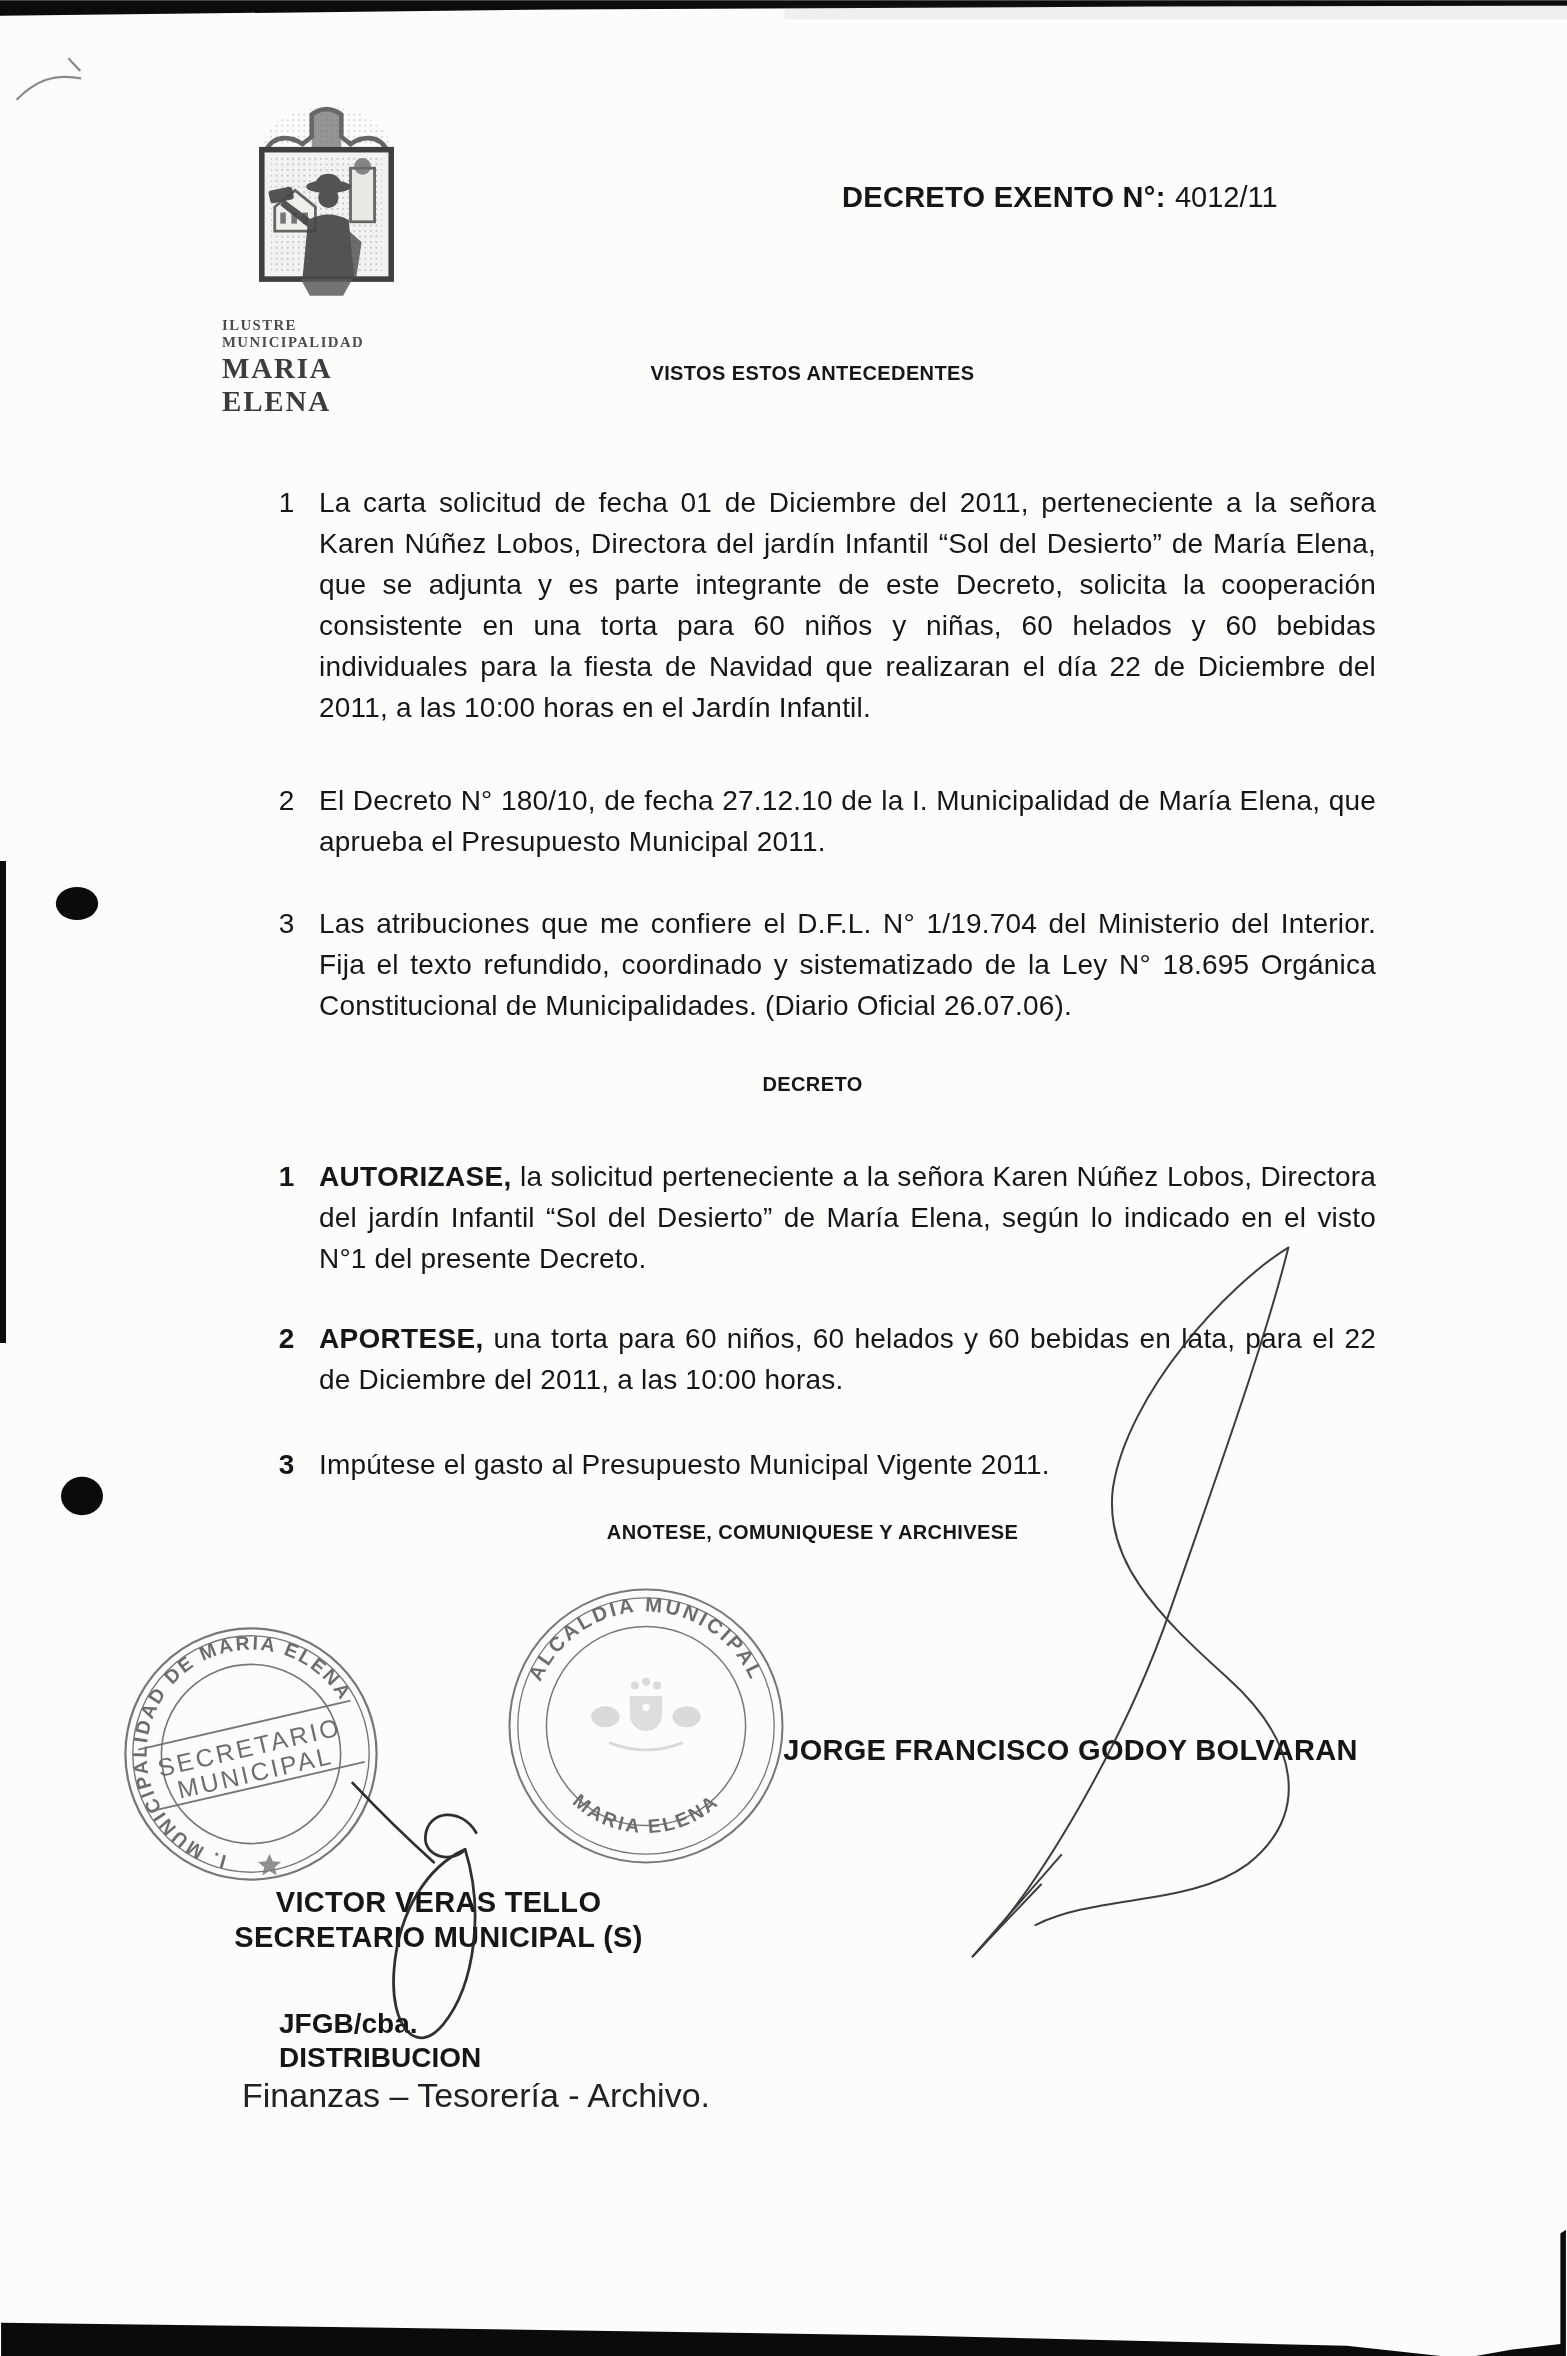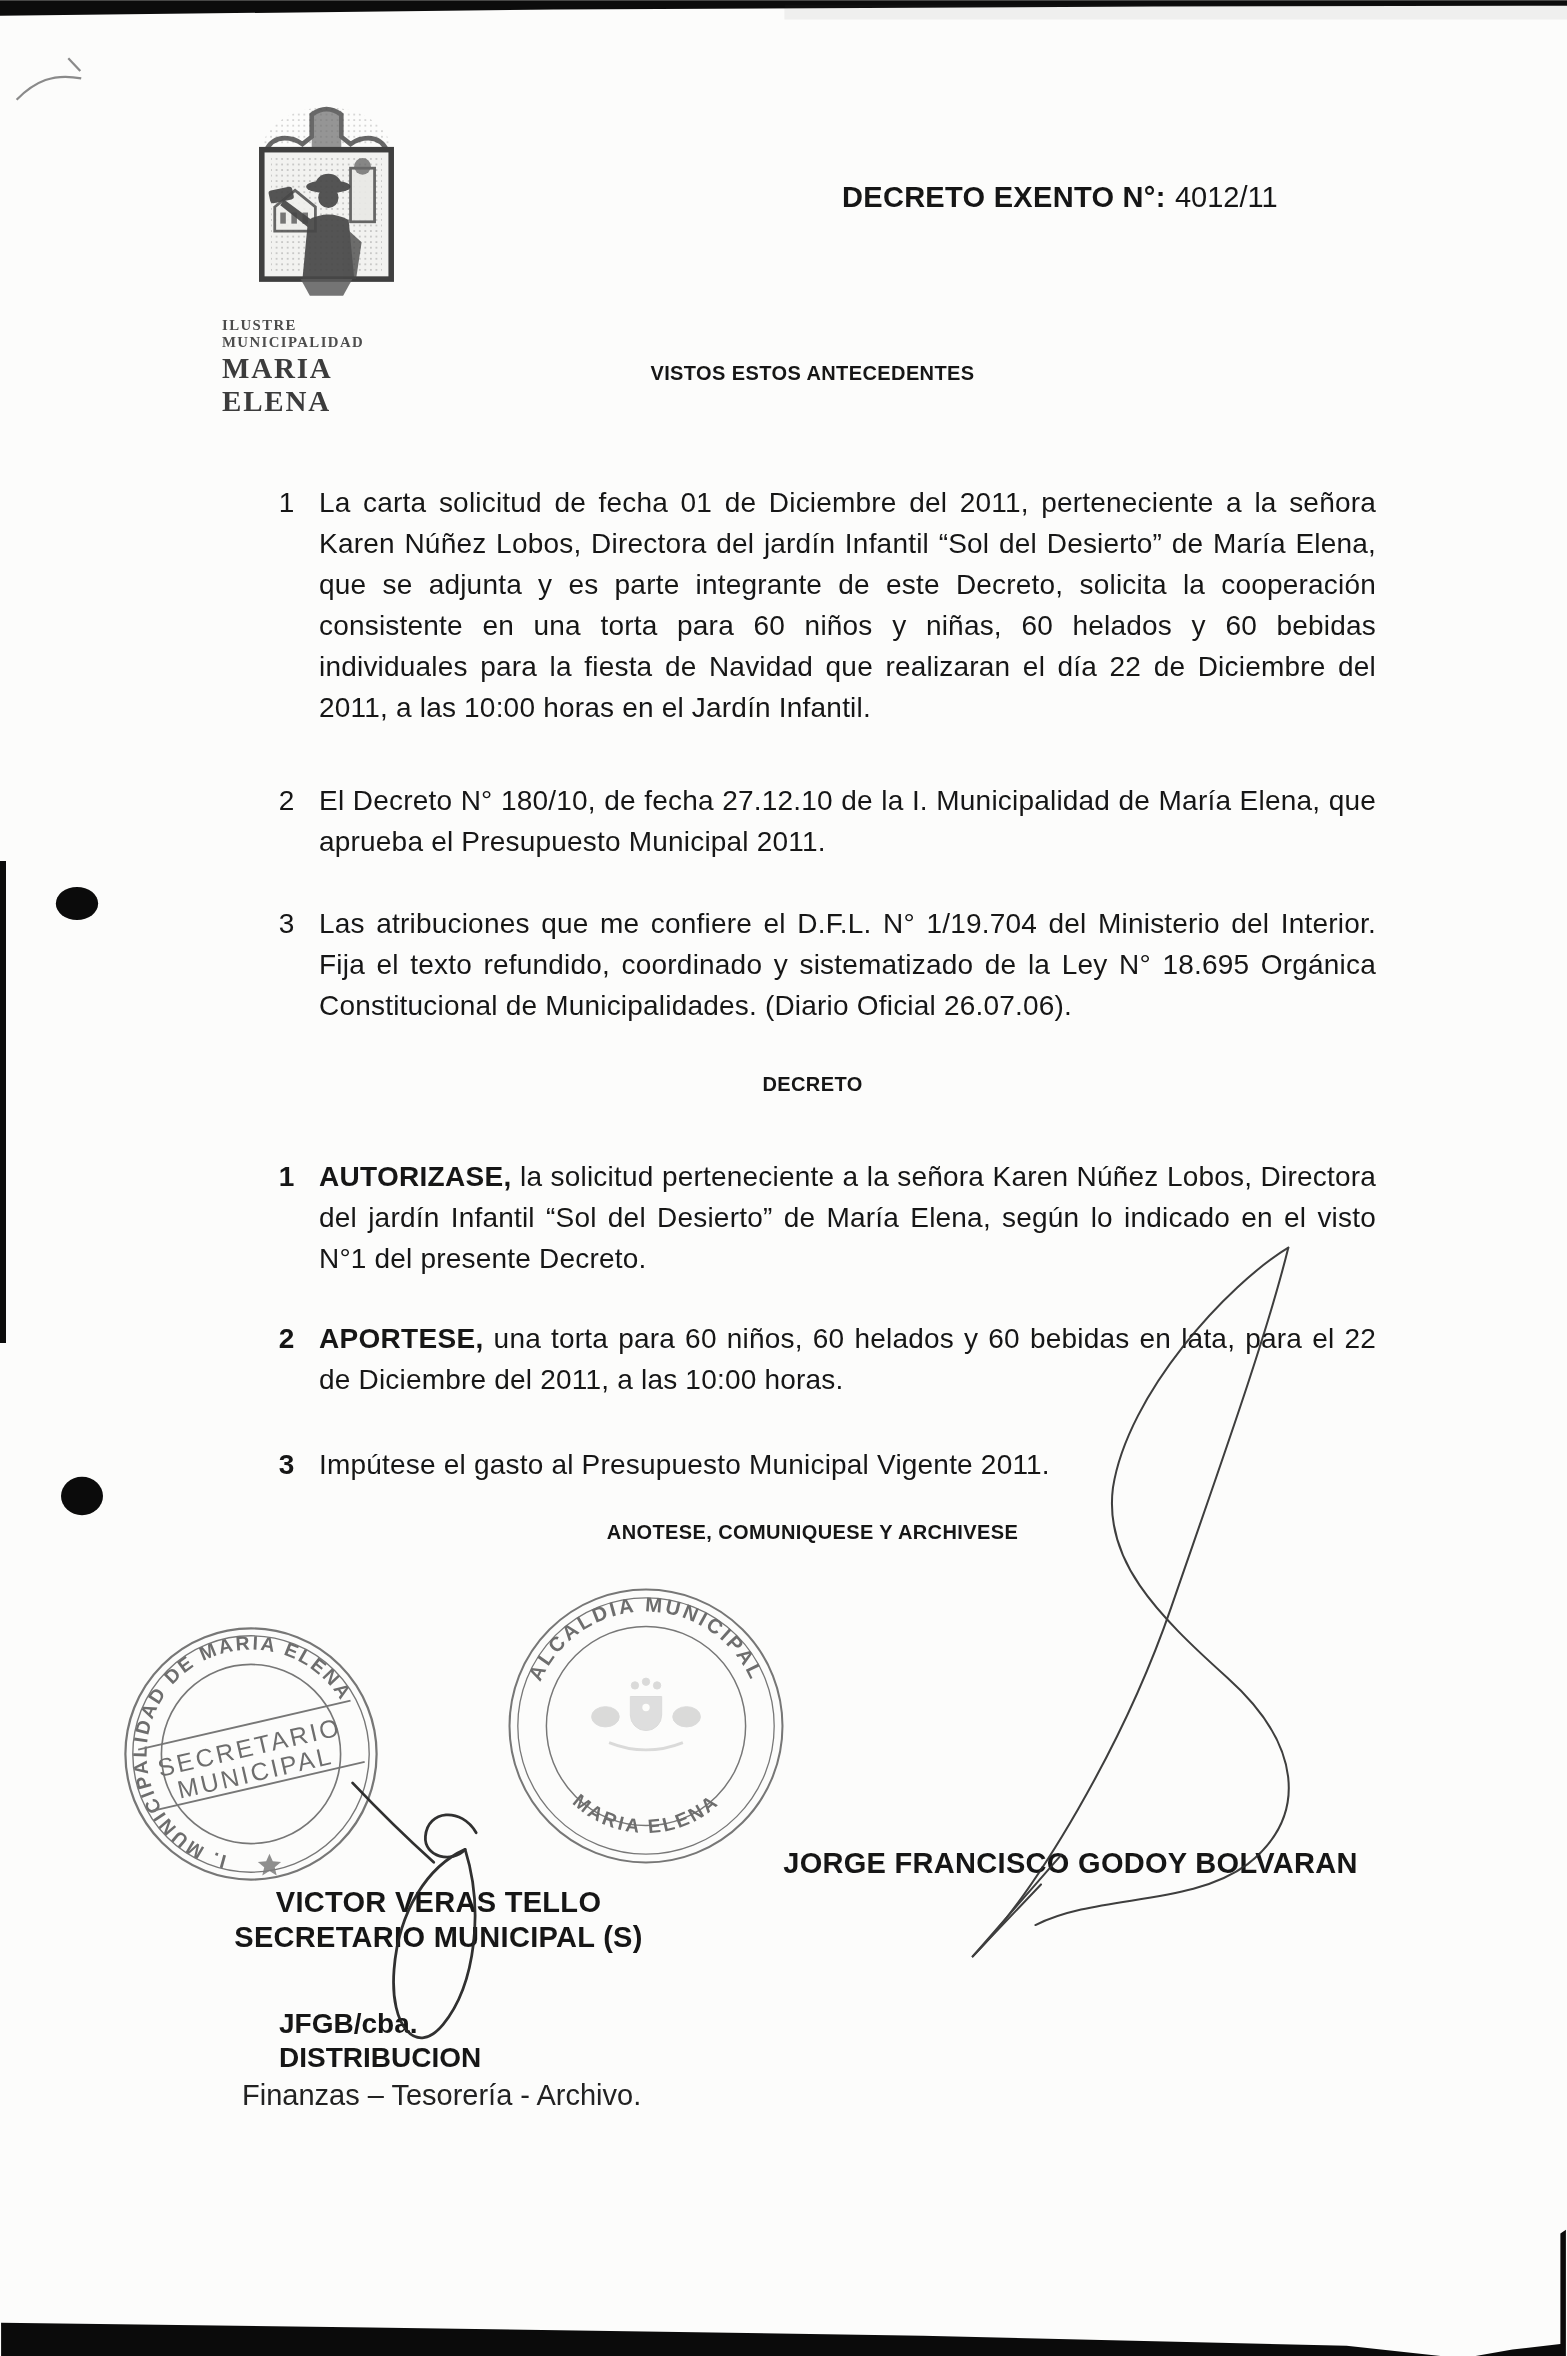--- a/index.html
+++ b/index.html
@@ -36,27 +36,27 @@
   .item{
     left:277px;width:1098px;
     font-size:28px;line-height:41px;letter-spacing:0.2px;
   }
   .item .num{position:absolute;left:1.8px;top:0;font-weight:700;}
   .vnum{position:absolute;left:1.8px;top:0;}
   .itxt{margin-left:42px;width:1057px;text-align:justify;}
   .itxt b{letter-spacing:0.3px;}
   
   .name-block{text-align:center;font-weight:700;font-size:29px;line-height:35px;letter-spacing:0.3px;}
-  .mayor-block{left:764px;top:1846px;width:613px;}
+  .mayor-block{left:764px;top:1733px;width:613px;}
   .secretary-block{left:157px;top:1885px;width:563px;}
   
   .footer{left:242px;top:2007px;width:646px;font-size:28px;line-height:33px;}
   .footer .initials{font-weight:700;margin-left:37px;}
   .footer .dist{font-weight:700;margin-left:37px;margin-top:0.9px;}
-  .footer .dist-items{margin-top:5.5px;font-size:29px;color:#222;}
+  .footer .dist-items{margin-top:5.5px;font-size:34px;color:#222;}
   
   .stamp{opacity:.82;}
   .sig-overlay{left:0;top:0;pointer-events:none;}
   .artifact{pointer-events:none;}
 </style>
 </head>
 <body>
 
 <div class="page">
 

